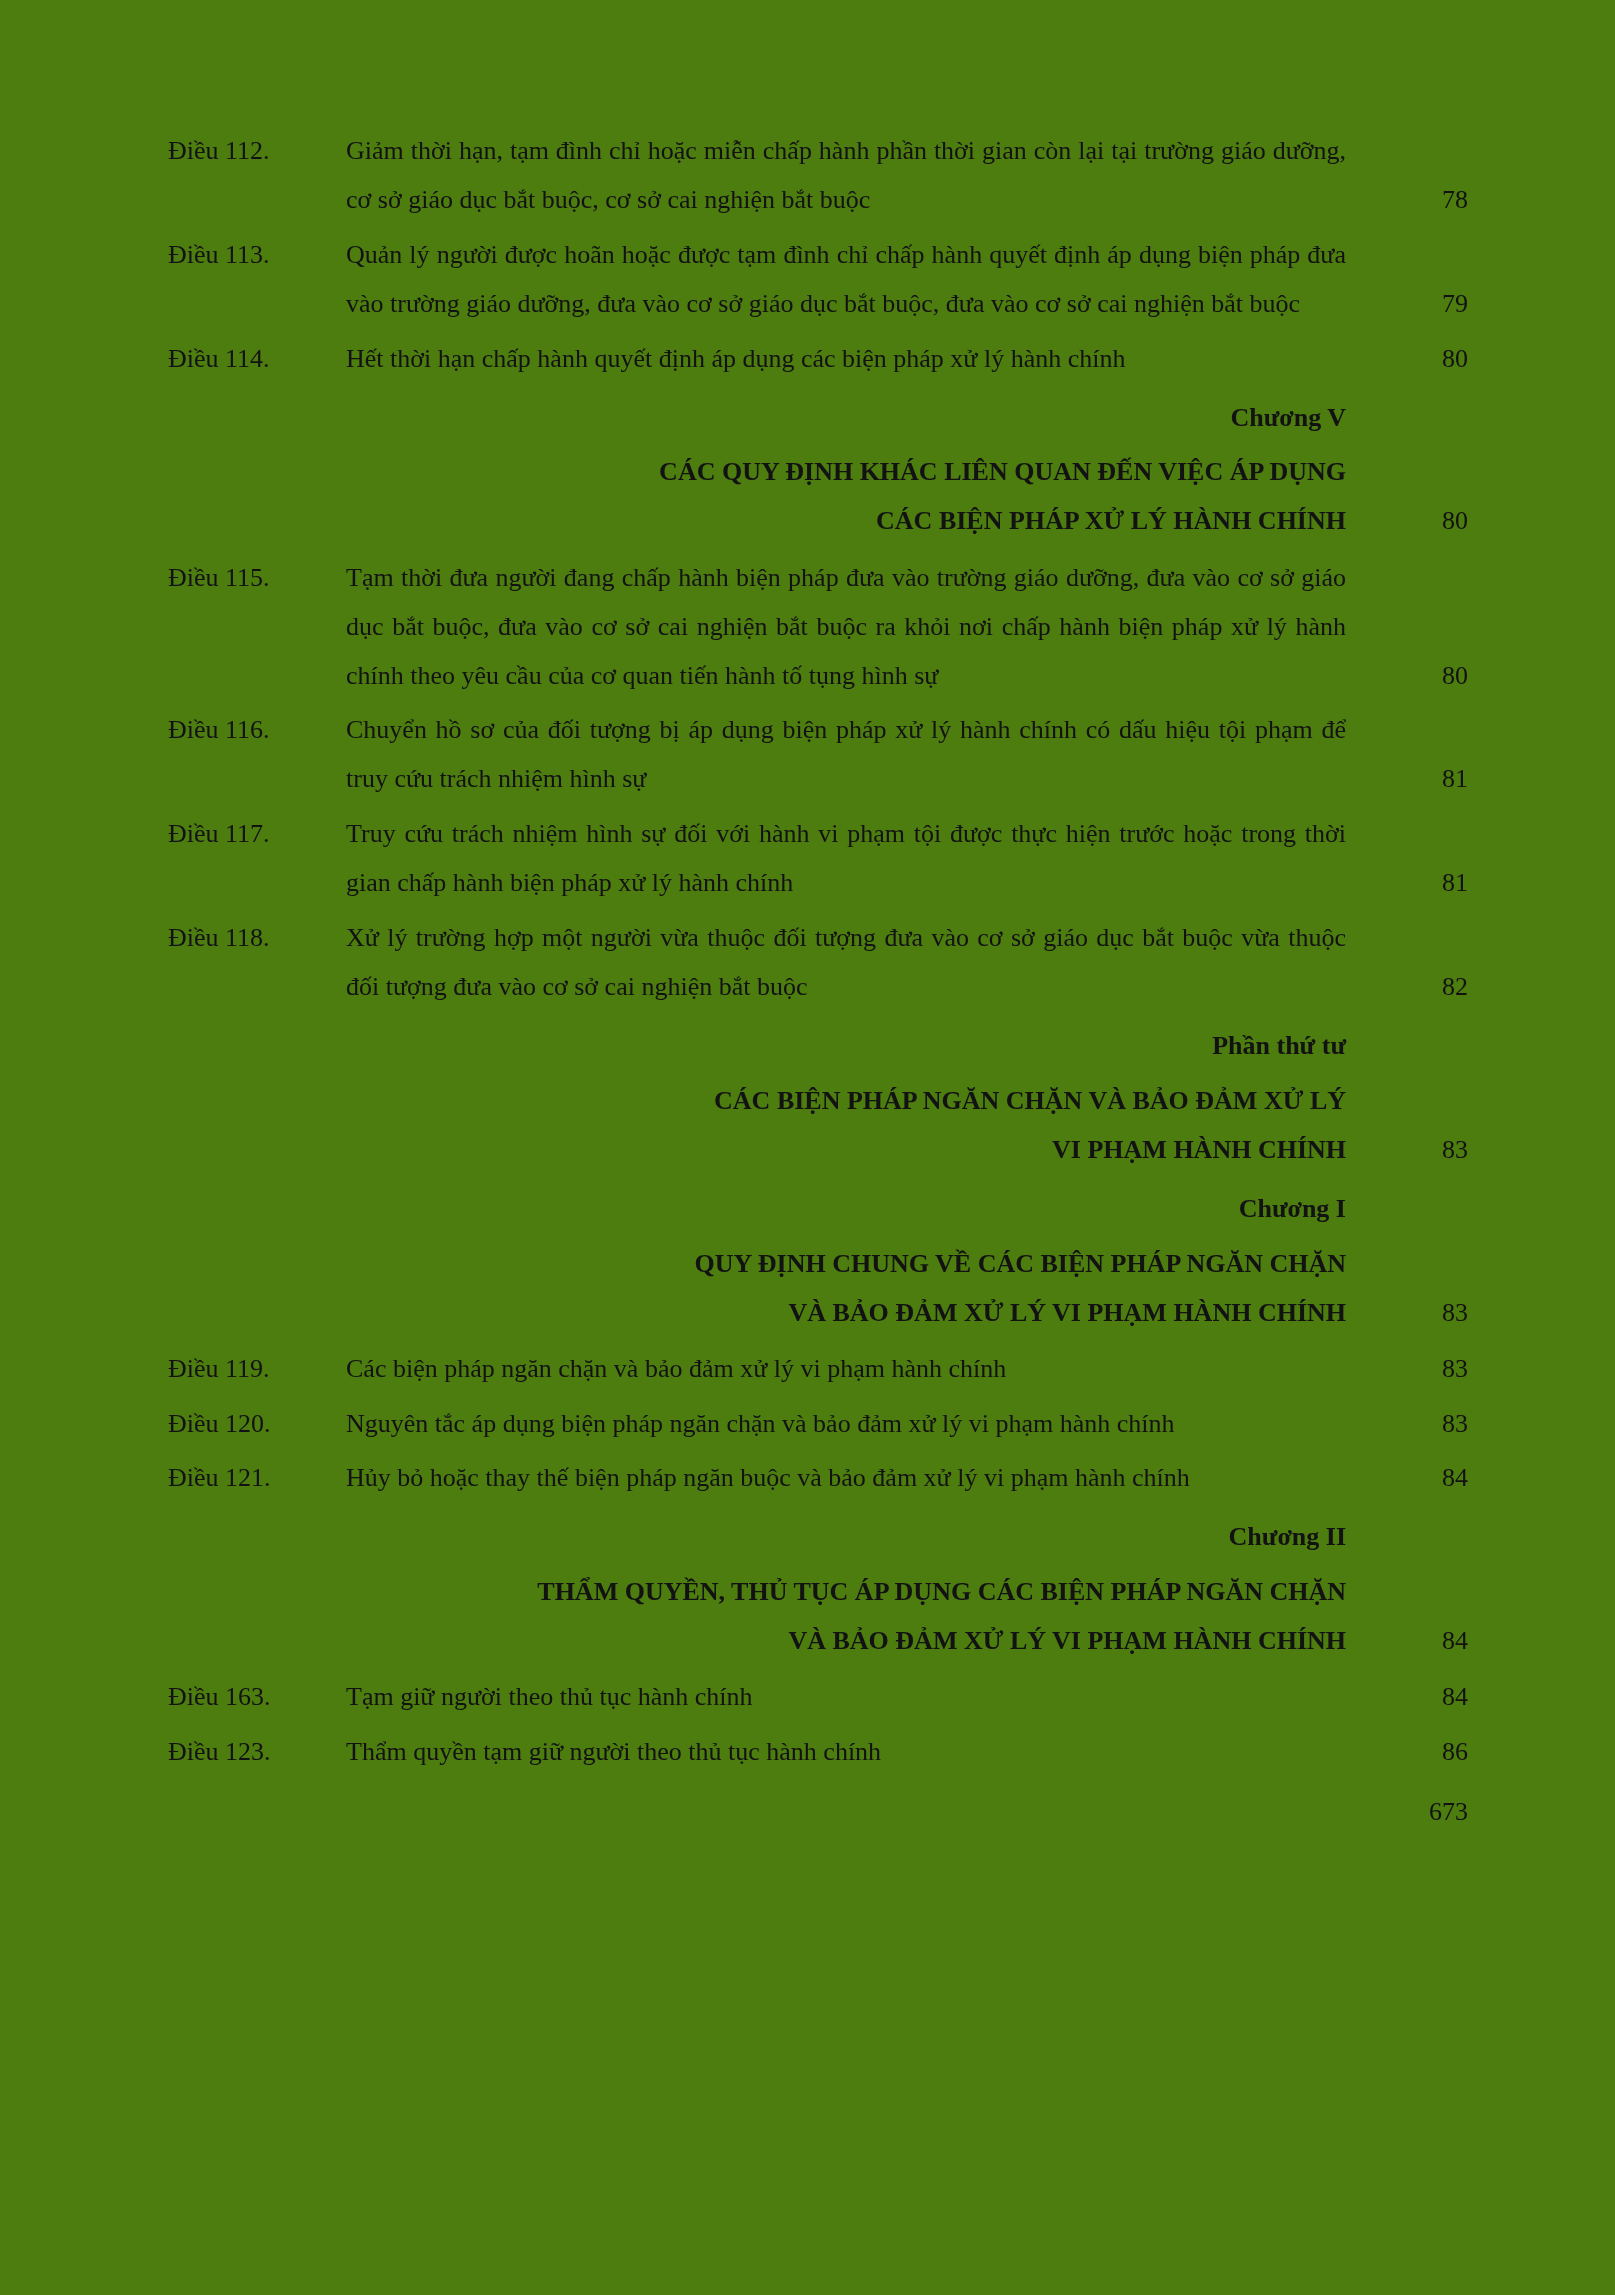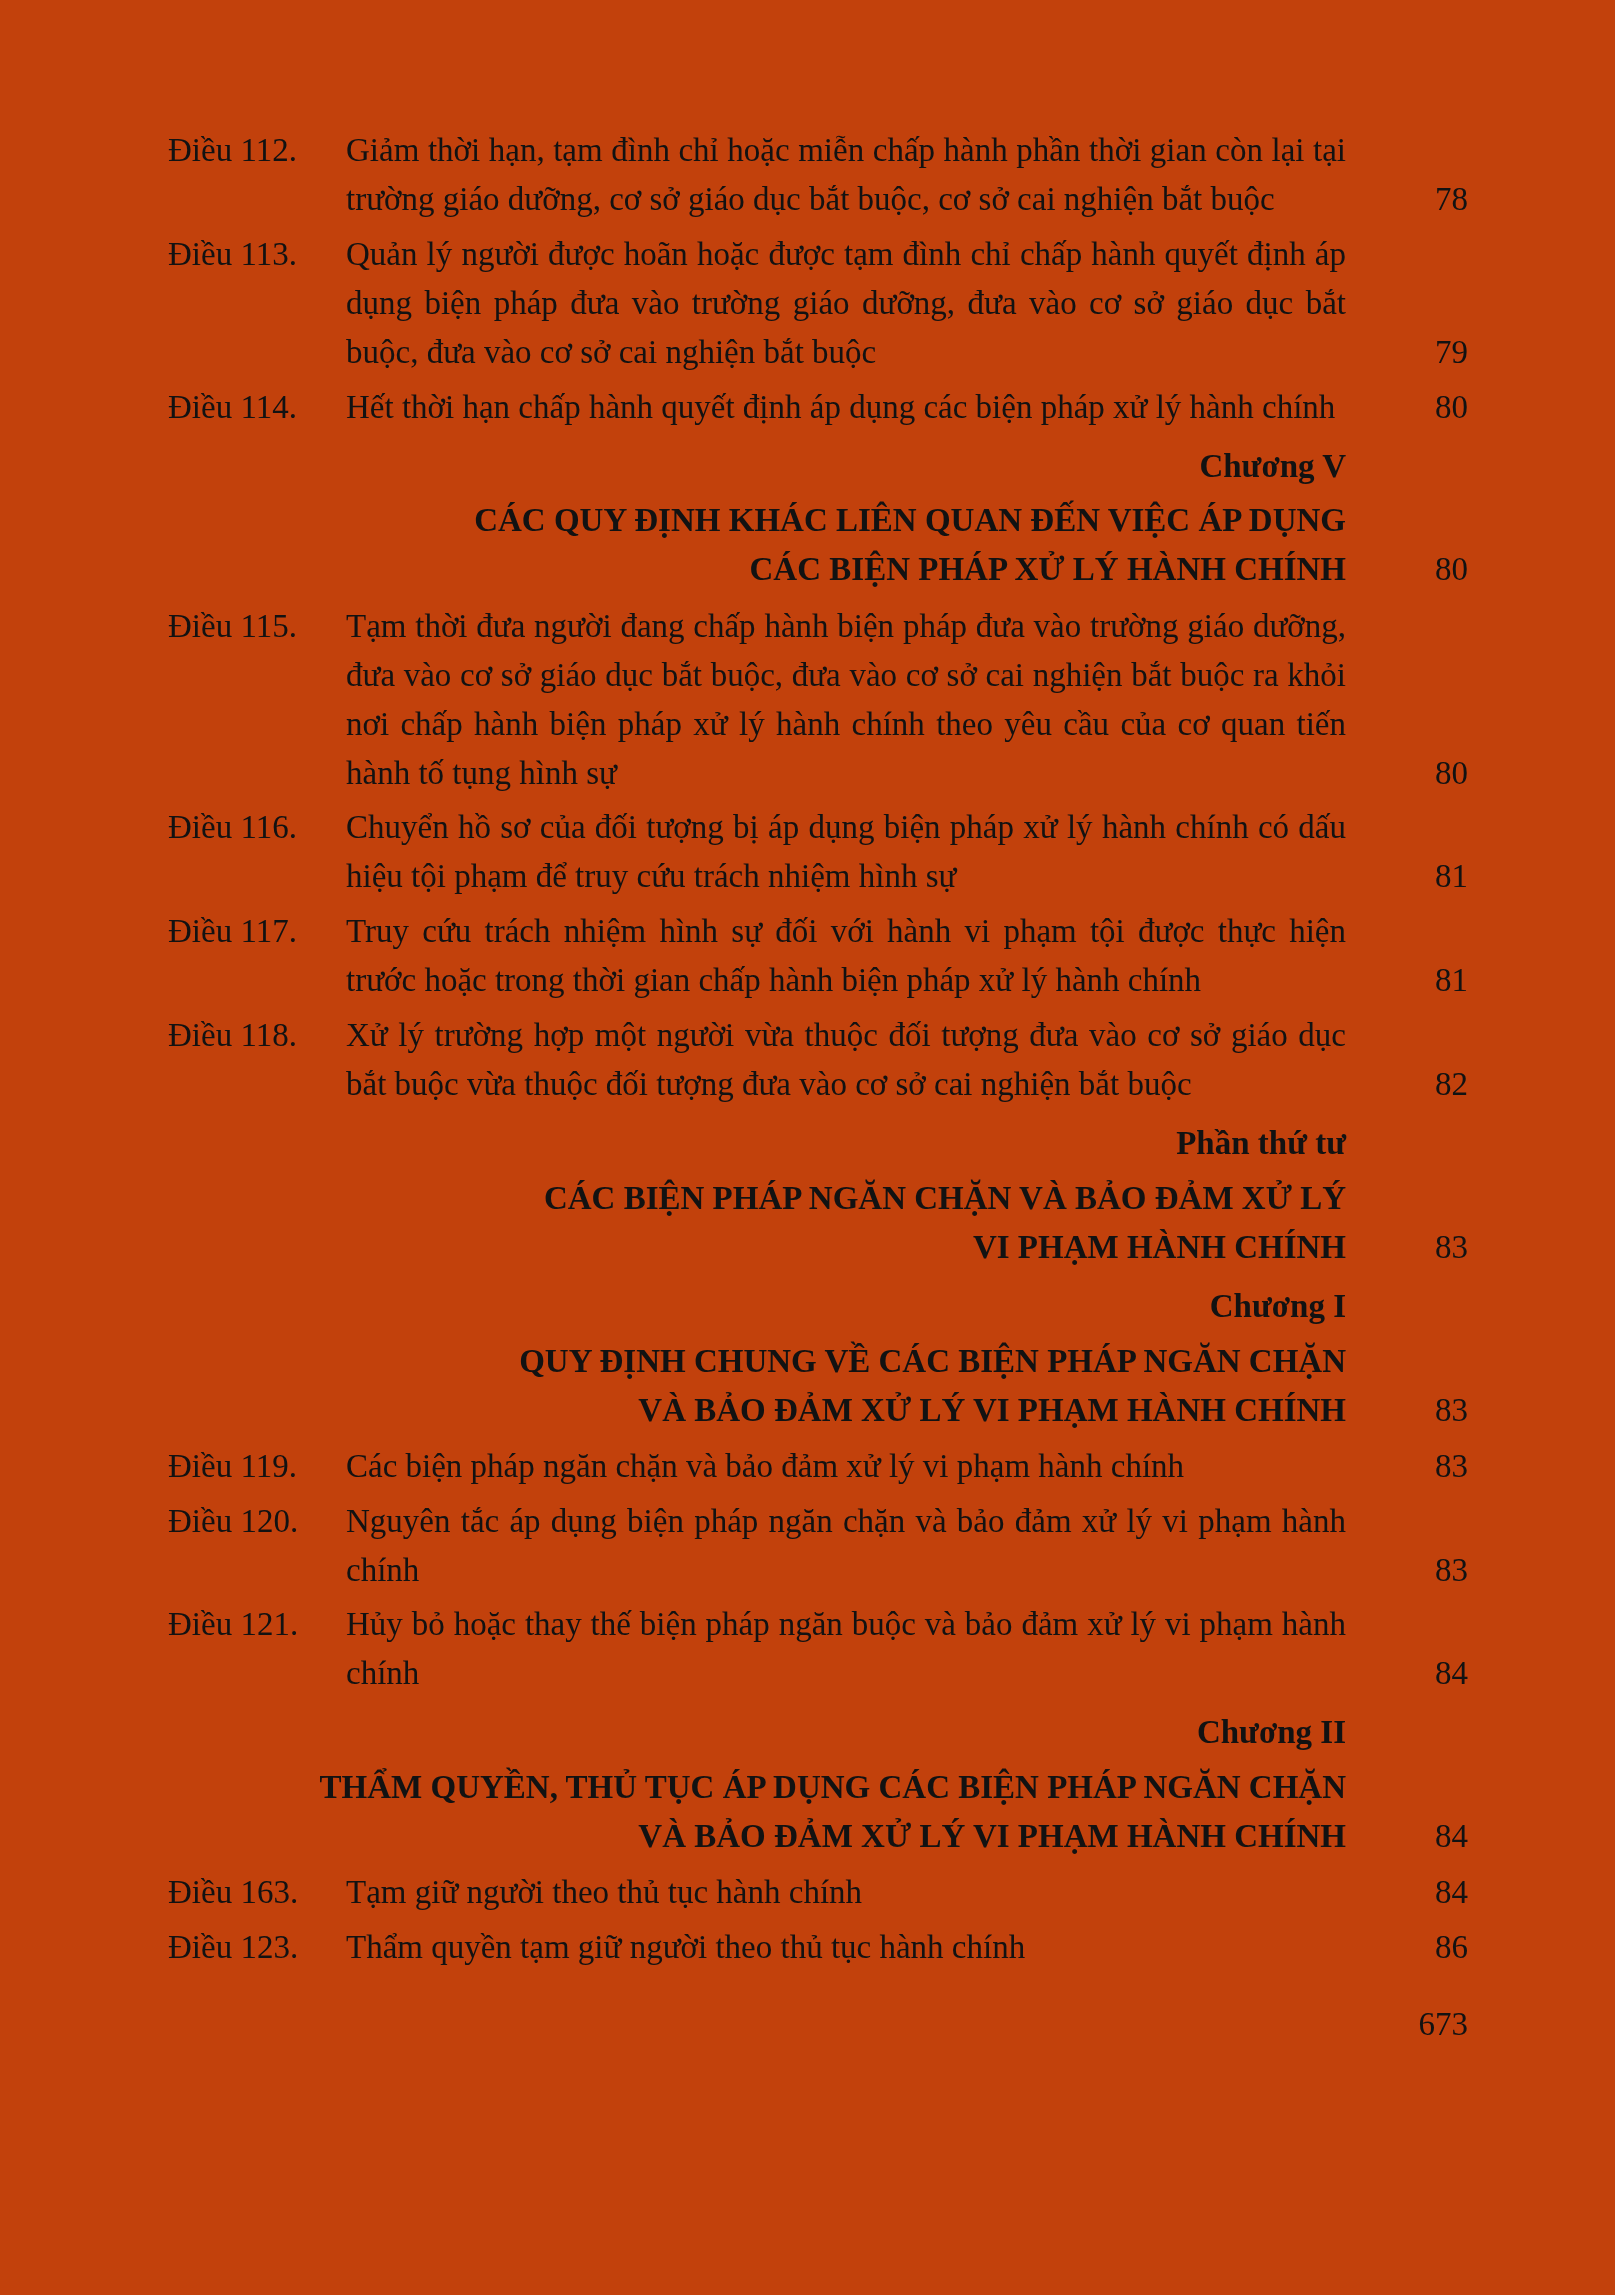--- a/index.html
+++ b/index.html
@@ -5,24 +5,24 @@
   html, body {
     margin: 0;
     padding: 0;
     background: #ffffff;
   }
   .page {
     position: relative;
     width: 1615px;
     height: 2295px;
     box-sizing: border-box;
-    background: #c2410c;
+    background: #4d7c0f;
     color: #121212;
     font-family: "Liberation Serif", "DejaVu Serif", serif;
-    font-size: 33px;
+    font-size: 26px;
     line-height: 49px;
     padding: 126px 148px 0 168px;
     overflow: hidden;
   }
   .toc {
     width: 1300px;
   }
   .entry {
     position: relative;
     padding-left: 178px;
@@ -57,21 +57,21 @@
     margin-bottom: 5.8px;
   }
   .chap-pg {
     position: absolute;
     right: 0;
     bottom: 0;
     font-weight: normal;
   }
   .folio {
     text-align: right;
-    margin-top: 28px;
+    margin-top: 11px;
   }
 </style>
 </head>
 <body>
 
 <div class="page">
   <div class="toc">
 
     <div class="entry">
       <span class="lbl">Điều 112.</span>

